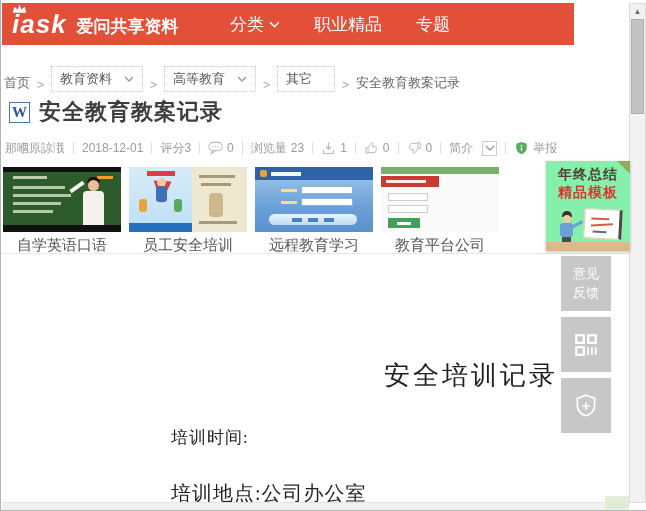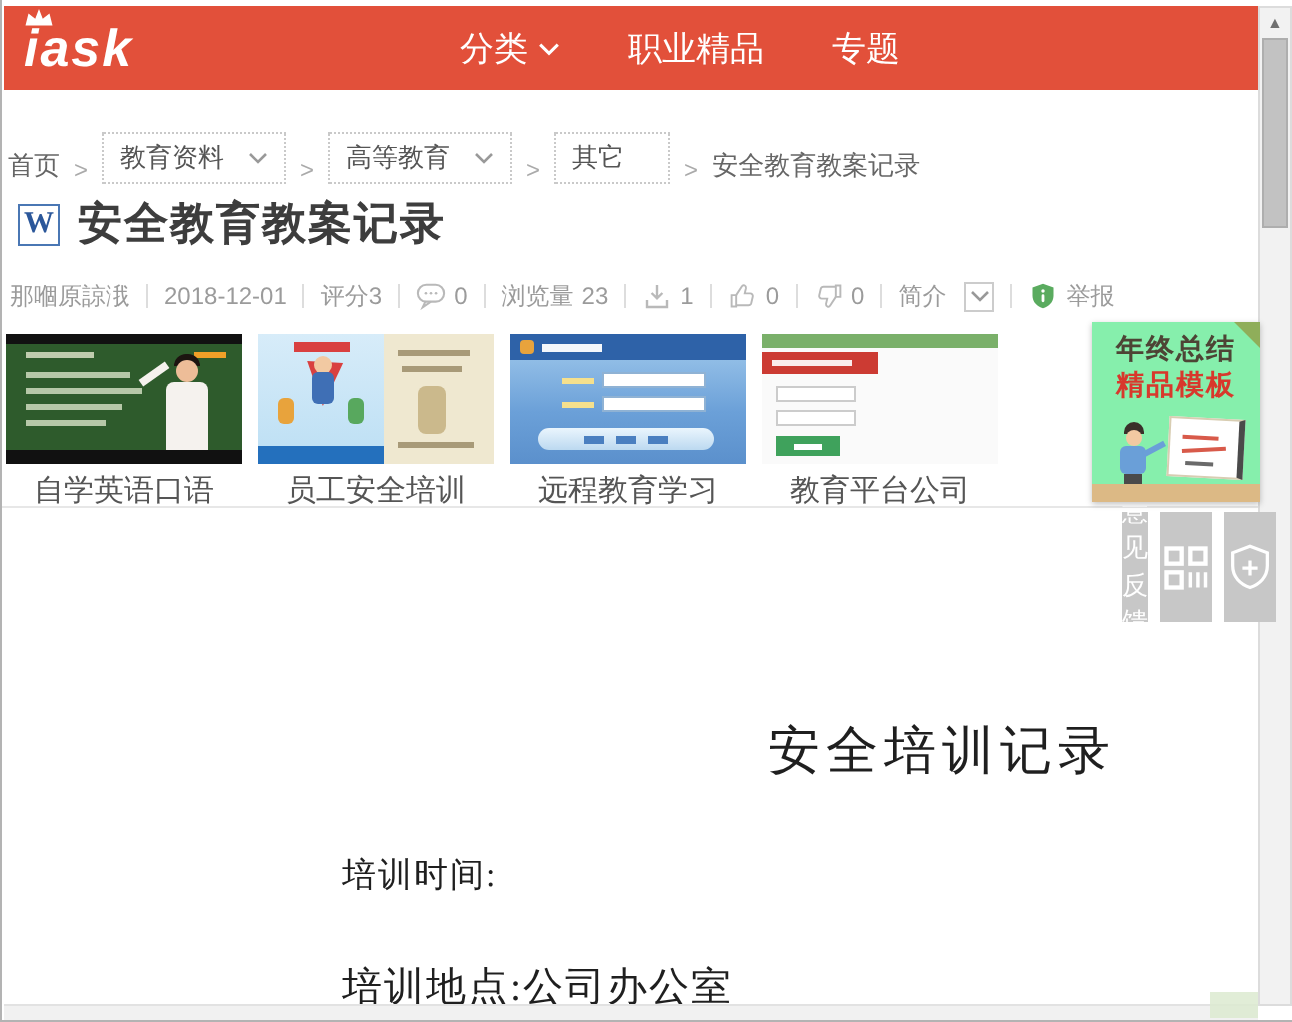--- a/index.html
+++ b/index.html
@@ -2,21 +2,21 @@
 <html><head>
 <meta charset="utf-8">
 <style>
   * { margin:0; padding:0; box-sizing:border-box; }
   html,body { width:646px; height:511px; overflow:hidden; }
   body { font-family:"Liberation Sans","DejaVu Sans",sans-serif; background:#fdfdfd; }
   #app { position:relative; width:646px; height:511px; background:#fff;
          border-left:1px solid #b3b3b3; border-bottom:1px solid #b3b3b3; overflow:hidden; }
 
   
-  .header { position:absolute; left:1px; top:3px; width:644px; height:42px;
+  .header { position:absolute; left:1px; top:3px; width:572px; height:42px;
             background:#e2503a; display:flex; align-items:center; }
   .logo { display:flex; align-items:flex-end; margin-left:10px; position:relative; cursor:pointer; }
   .logo-crown { position:absolute; left:0; top:-7px; width:15px; height:10px; }
   .logo-text { color:#fff; font-size:26px; font-weight:bold; font-style:italic;
                letter-spacing:1px; line-height:1; }
   .logo-suffix { color:#fff; font-size:17px; font-weight:bold; margin-left:10px; line-height:1.1; }
   .nav { position:absolute; left:228px; top:0; height:100%; display:flex; align-items:center; gap:34px; }
   .nav-item { color:#fff; font-size:17px; display:flex; align-items:center; gap:5px; cursor:pointer; white-space:nowrap; }
   .caret-w { width:11px; height:7px; }
 
@@ -145,21 +145,21 @@
 
   
   .preview { position:absolute; left:1px; top:254px; width:624px; height:249px; background:#fff;
              font-family:"Liberation Serif","DejaVu Serif",serif; color:#1f1f1f; }
   .pv-heading { position:absolute; left:382px; top:104px; font-size:26px; letter-spacing:3px; }
   .pv-line1 { position:absolute; left:169px; top:172px; font-size:17px; letter-spacing:1px; }
   .pv-line2 { position:absolute; left:169px; top:226px; font-size:20px; letter-spacing:1px; }
 
   
   .floaters { position:absolute; left:560px; top:256px; width:50px; display:flex;
-              flex-direction:row; gap:6px; z-index:4; }
+              flex-direction:column; gap:6px; z-index:4; }
   .fbtn { width:50px; height:55px; background:#c7c7c7; color:#fff; display:flex;
           flex-direction:column; align-items:center; justify-content:center; cursor:pointer; }
   .fbtn .txt { font-size:13px; line-height:1.4; text-align:center; }
   .fbtn svg { width:26px; height:26px; }
 
   
   .ad { position:absolute; left:545px; top:161px; width:84px; height:90px;
         background:#86efac; box-shadow:0 1px 3px rgba(0,0,0,.25); z-index:5;
         overflow:hidden; cursor:pointer; }
   .ad-fold { position:absolute; top:0; right:0; width:0; height:0;
@@ -189,20 +189,21 @@
 <body>
 
 <div id="app">
 
   <div class="header">
     <div class="logo">
       <svg class="logo-crown" viewBox="0 0 20 12">
         <path d="M1 11 L3 3 L7.5 6.5 L10 0 L12.5 6.5 L17 3 L19 11 Z" fill="#fff"></path>
       </svg>
       <span class="logo-text">iask</span>
+      <span class="logo-suffix">爱问共享资料</span>
     </div>
     <div class="nav">
       <div class="nav-item">
         <span>分类</span>
         <svg class="caret-w" viewBox="0 0 10 6" fill="none" stroke="#fff" stroke-width="1.4">
             <path d="M1 1l4 4 4-4"></path>
           </svg>
       </div>
       <div class="nav-item">
         <span>职业精品</span>

